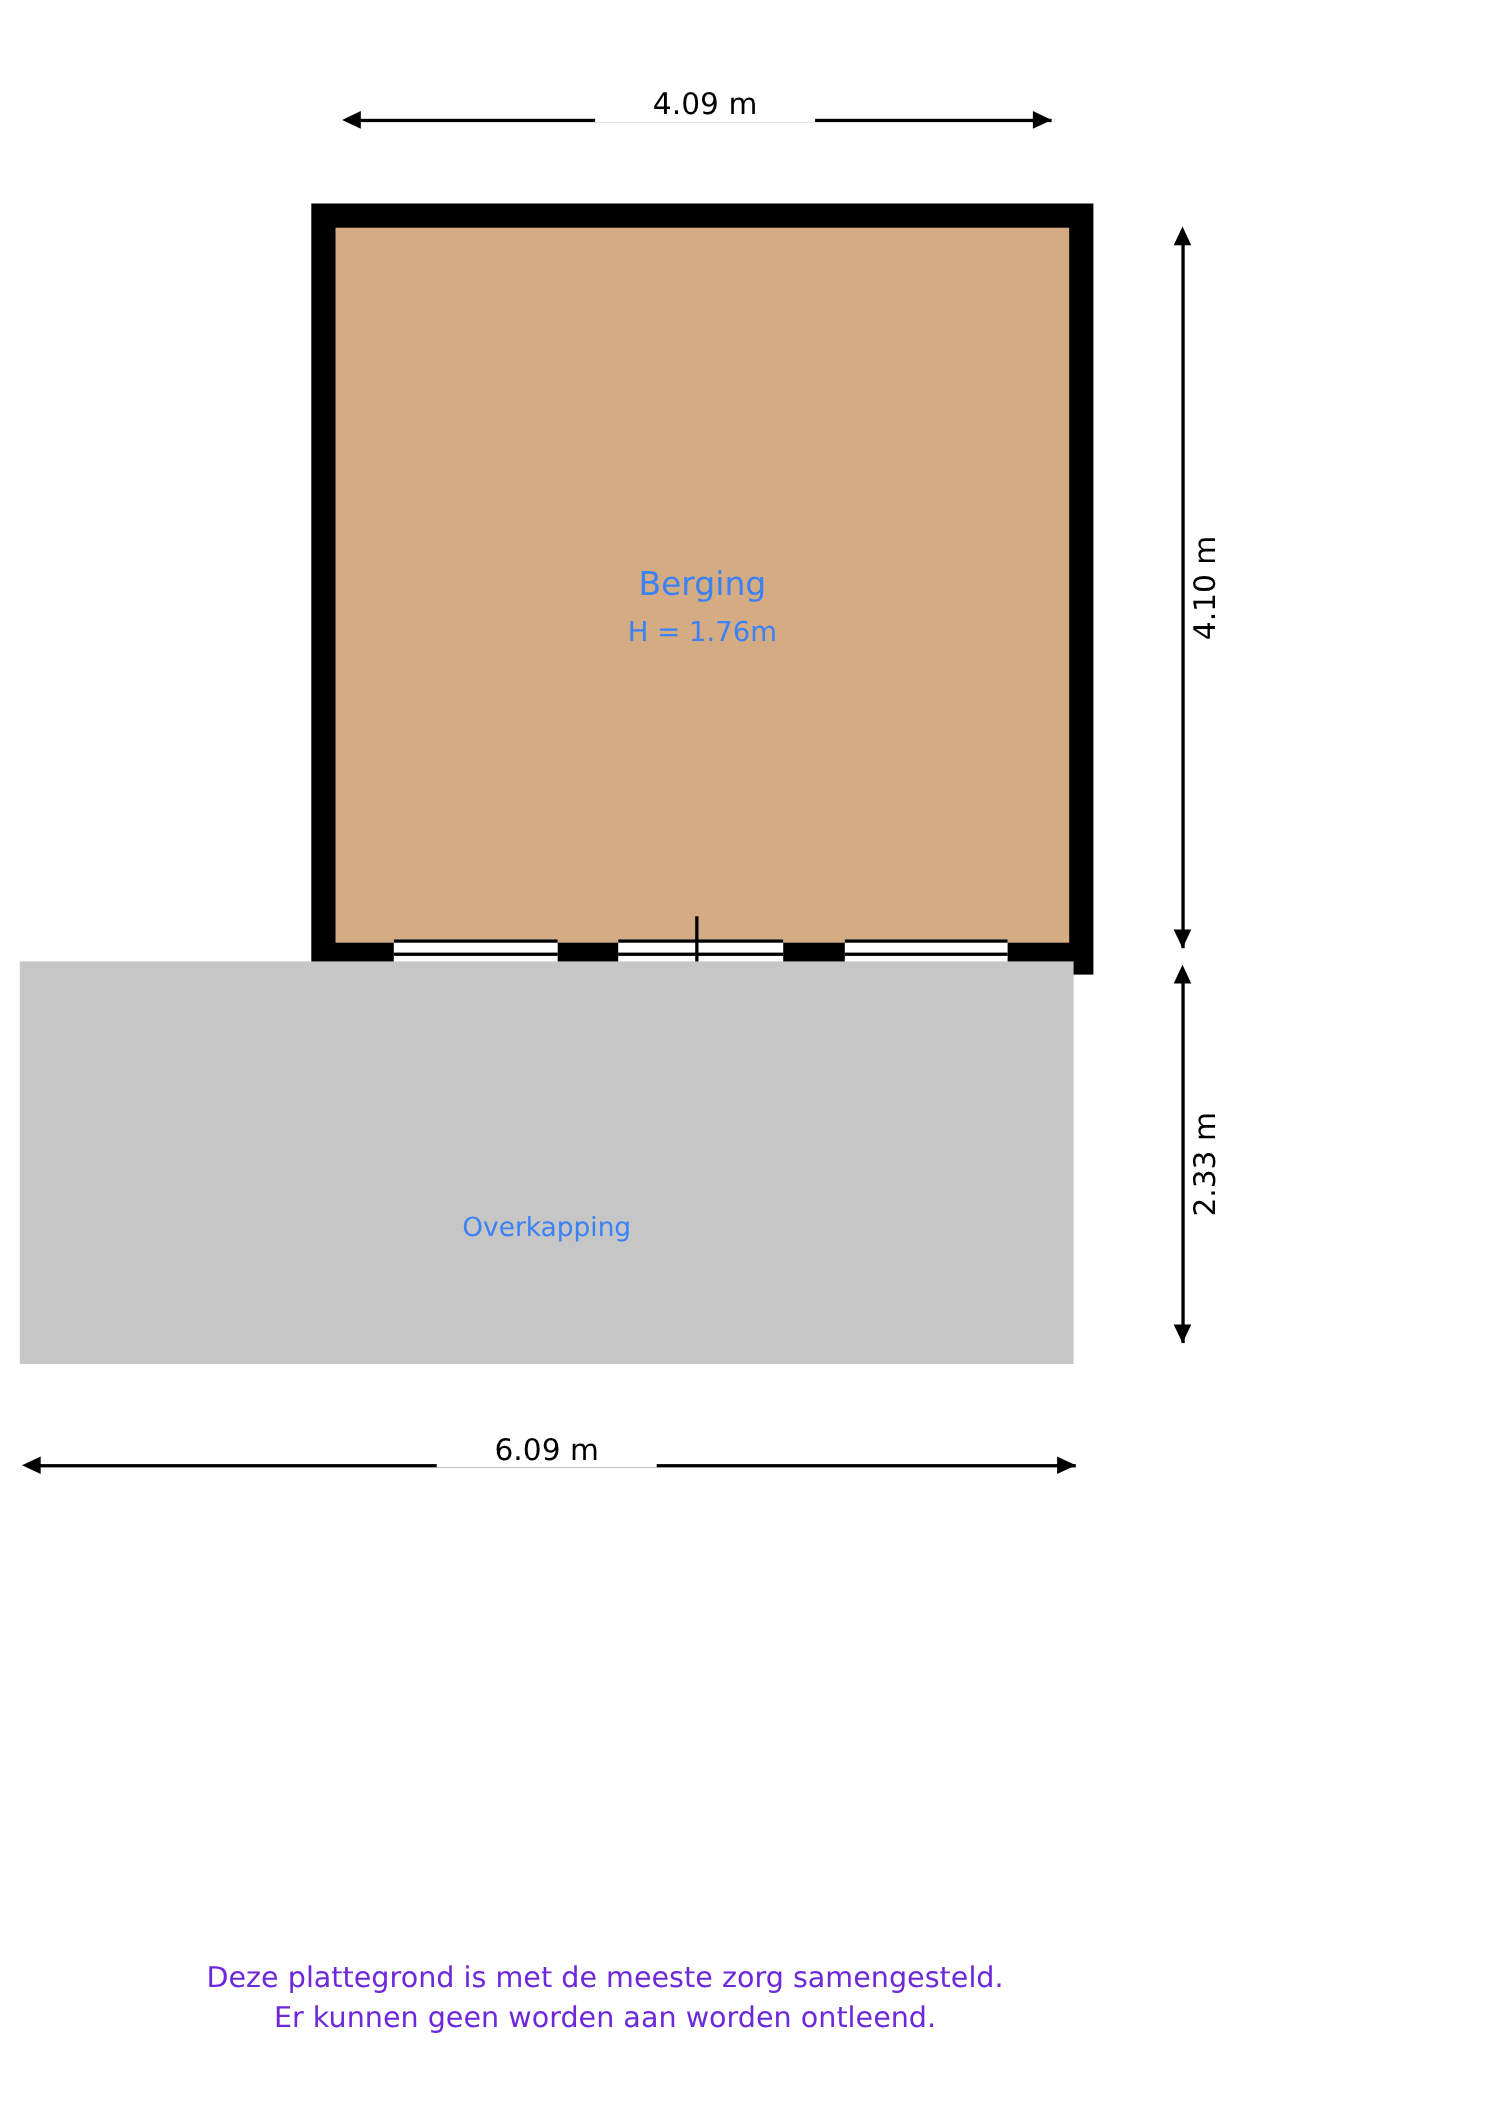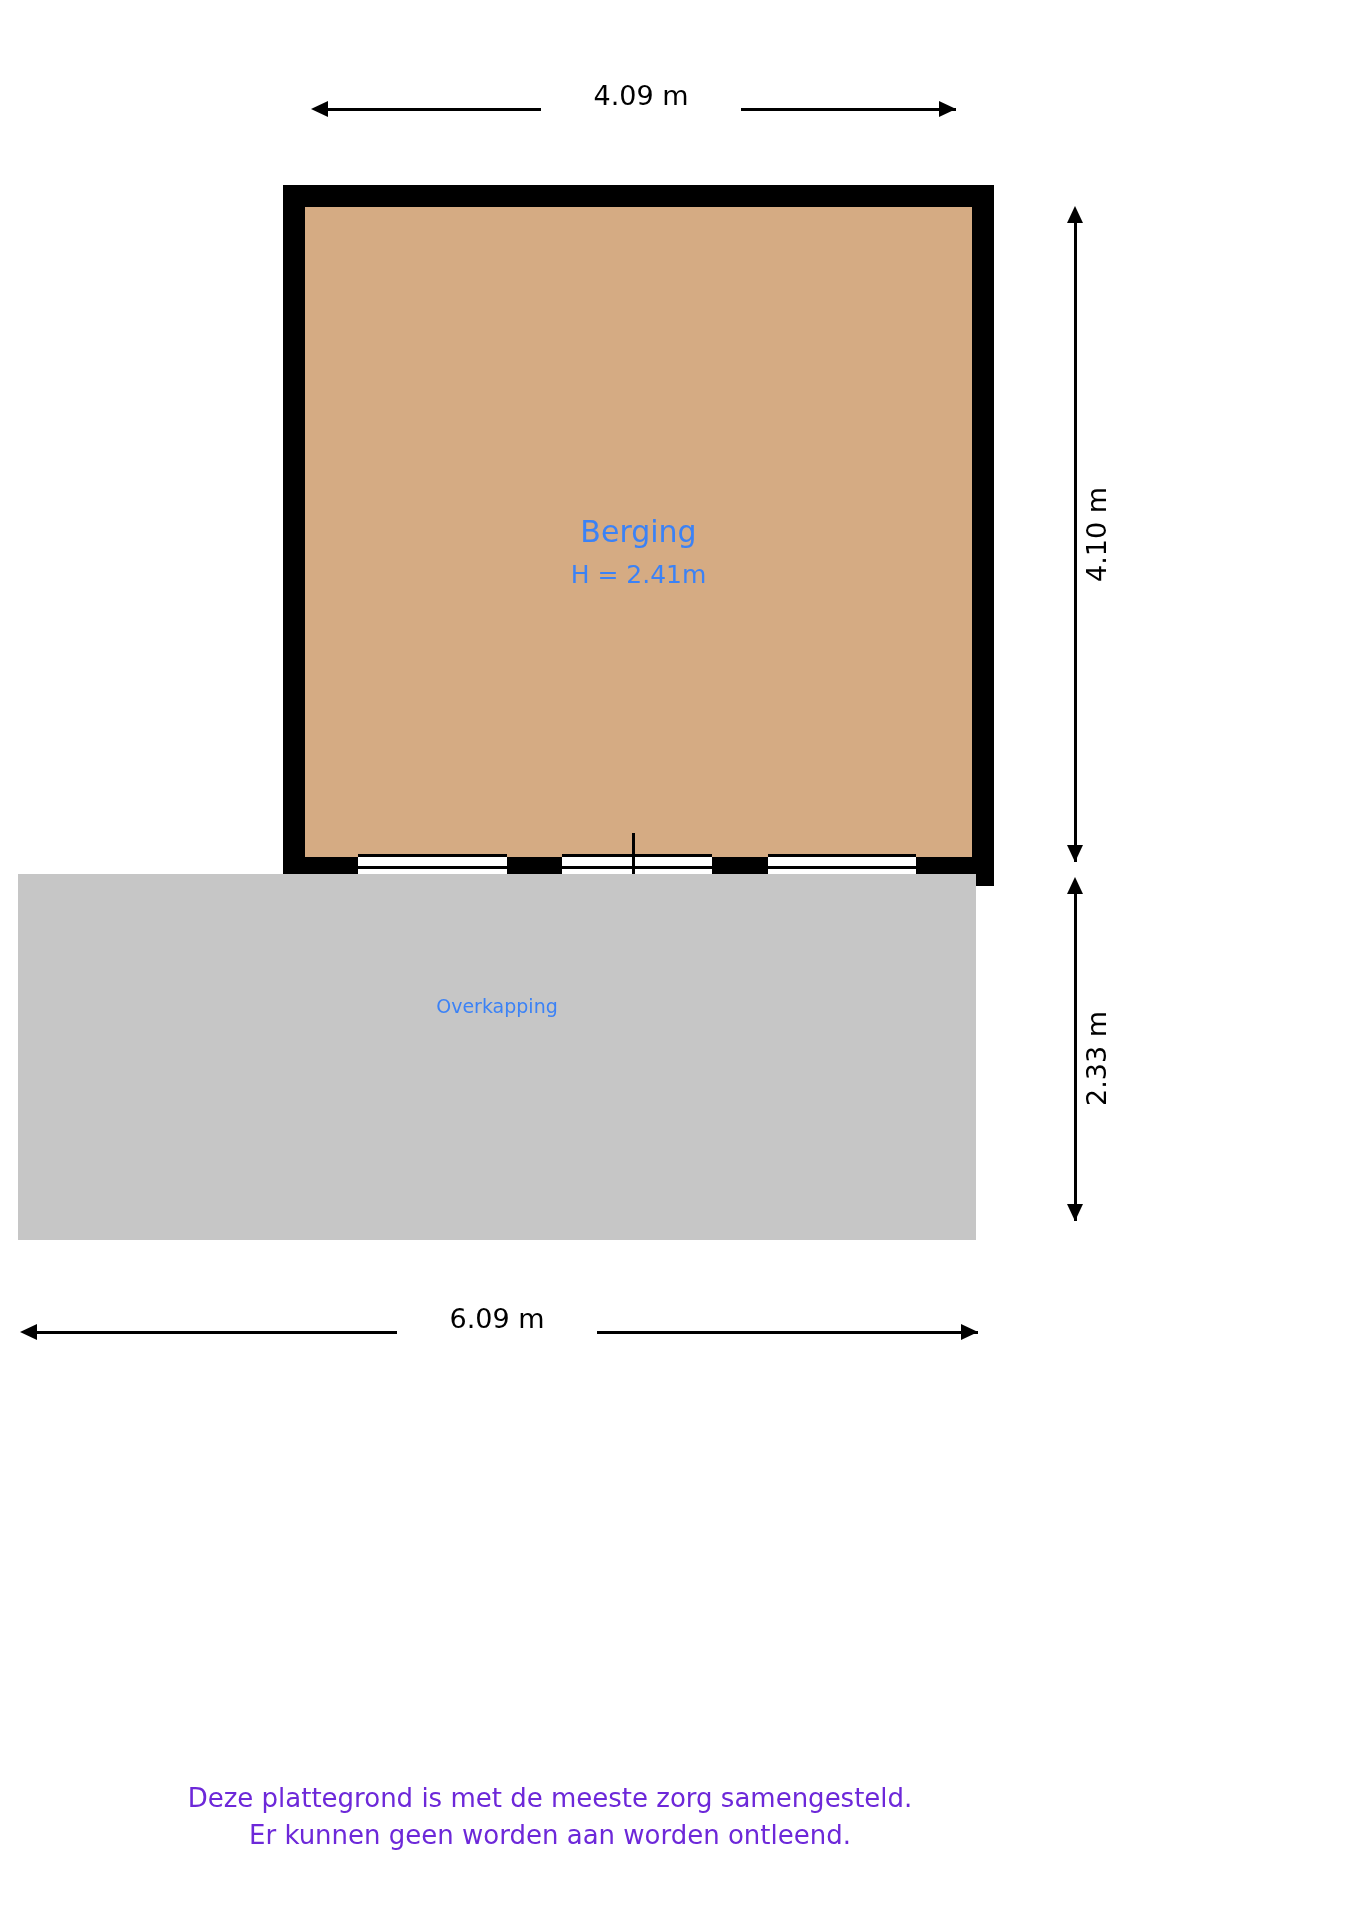--- a/index.html
+++ b/index.html
@@ -65,23 +65,23 @@
   }
   .berging-h {
     left: 305px;
     top: 557px;
     width: 667px;
     font-size: 25px;
     line-height: 36px;
   }
   .overkapping-label {
     left: 18px;
-    top: 986px;
+    top: 1096px;
     width: 958px;
-    font-size: 19px;
+    font-size: 24px;
     line-height: 40px;
   }
 
   
   .win {
     position: absolute;
     top: 854px;
     height: 27px;
     background: #ffffff;
     border-top: 3px solid #000;
@@ -186,21 +186,21 @@
 
   <div class="berging-wall"></div>
   <div class="berging-floor"></div>
 
   <div class="win win-left"></div>
   <div class="win win-mid"></div>
   <div class="win win-right"></div>
   <div class="door-split"></div>
 
   <div class="room-label berging-label">Berging</div>
-  <div class="room-label berging-h">H = 2.41m</div>
+  <div class="room-label berging-h">H = 1.76m</div>
 
   <div class="overkapping"></div>
   <div class="room-label overkapping-label">Overkapping</div>
 
   <div>
     <div class="dim-line-v" style="left:1074px; top:222px; width:3px; height:640px;"></div>
     <div class="arrow arrow-up" style="left:1067px; top:206px;"></div>
     <div class="arrow arrow-down" style="left:1067px; top:845px;"></div>
     <div class="dim-text dim-text-v" style="left:996px; top:519px; width:200px;">4.10 m</div>
   </div>

